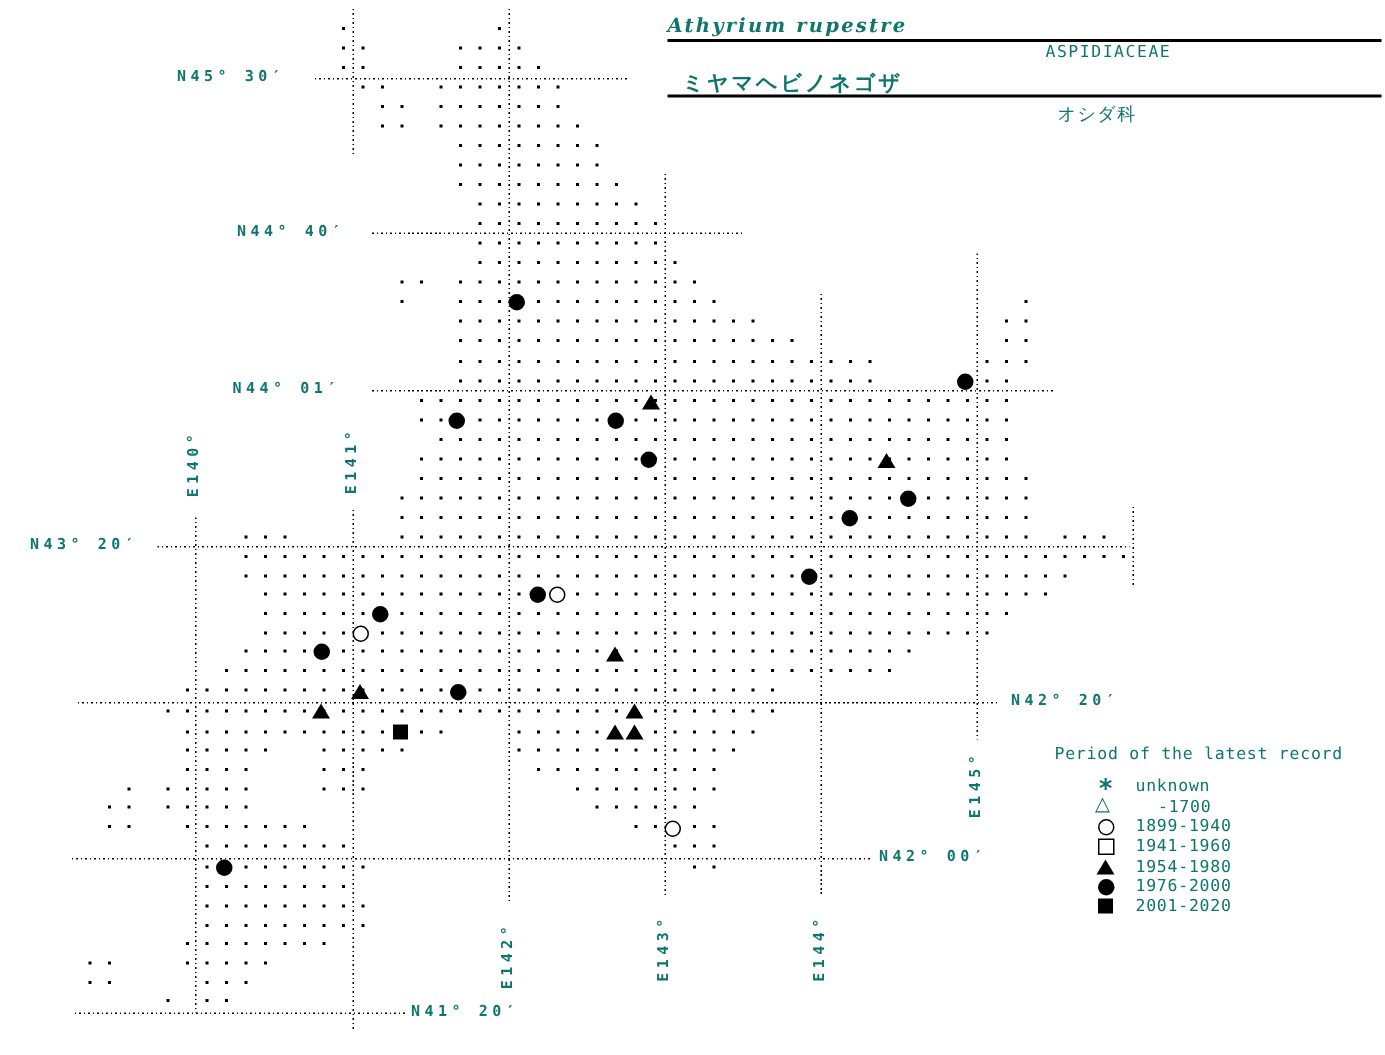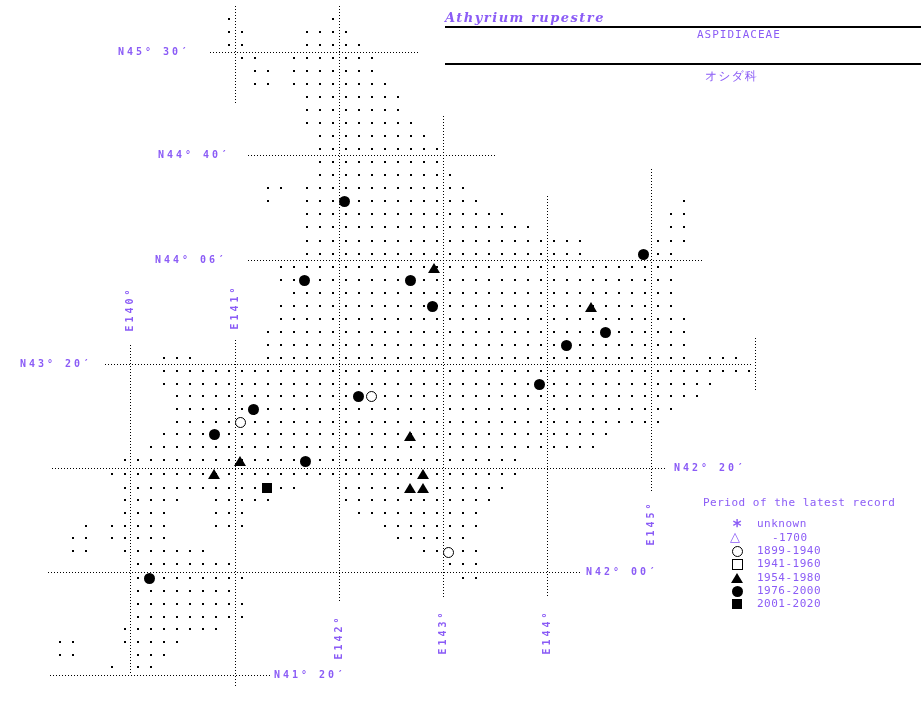--- a/index.html
+++ b/index.html
@@ -1,17 +1,17 @@
 <!DOCTYPE html>
 <html><head>
 <meta charset="utf-8">
 <style>
   html,body{margin:0;padding:0;background:#fff;}
   #stage{position:relative;width:923px;height:703px;background:#ffffff;overflow:hidden;
-         font-family:"DejaVu Sans Mono","Liberation Mono",monospace;color:#8b5cf6;}
+         font-family:"DejaVu Sans Mono","Liberation Mono",monospace;color:#0f766e;}
   .abs{position:absolute;}
   
   .latin-name{font-family:"DejaVu Serif","Liberation Serif",serif;font-style:italic;font-weight:bold;
               font-size:13px;letter-spacing:1.5px;white-space:nowrap;}
   .rule{height:2px;background:#000;}
   .family-latin{font-size:11px;letter-spacing:1px;white-space:nowrap;}
   .jp-name{font-family:"DejaVu Sans","Liberation Sans",sans-serif;font-weight:bold;
            font-size:14px;letter-spacing:2px;white-space:nowrap;}
   .jp-family{font-family:"DejaVu Sans","Liberation Sans",sans-serif;font-size:12px;letter-spacing:1px;white-space:nowrap;}
   
@@ -37,20 +37,21 @@
   .copyright{font-size:11.5px;white-space:nowrap;letter-spacing:0.5px;}
 </style>
 </head>
 <body>
 
 <div id="stage">
 
   <div class="abs latin-name" style="left:445px;top:10px;">Athyrium rupestre</div>
   <div class="abs rule" style="left:445px;top:26px;width:476px;"></div>
   <div class="abs family-latin" style="left:697px;top:28px;">ASPIDIACEAE</div>
+  <div class="abs jp-name" style="left:455px;top:47px;">ミヤマヘビノネゴザ</div>
   <div class="abs rule" style="left:445px;top:63px;width:476px;"></div>
   <div class="abs jp-family" style="left:705px;top:68px;">オシダ科</div>
 
   <div class="abs" id="map-canvas" style="left:0;top:0;width:923px;height:703px;">
       <div class="abs mesh-dot" style="left: 227.5px; top: 18px;"></div>
       <div class="abs mesh-dot" style="left: 331.5px; top: 18px;"></div>
       <div class="abs mesh-dot" style="left: 227.5px; top: 31px;"></div>
       <div class="abs mesh-dot" style="left: 240.5px; top: 31px;"></div>
       <div class="abs mesh-dot" style="left: 305.5px; top: 31px;"></div>
       <div class="abs mesh-dot" style="left: 318.5px; top: 31px;"></div>
@@ -1053,21 +1054,21 @@
       <div class="abs mesh-dot" style="left: 149.5px; top: 654px;"></div>
       <div class="abs mesh-dot" style="left: 162.5px; top: 654px;"></div>
       <div class="abs mesh-dot" style="left: 110.5px; top: 666px;"></div>
       <div class="abs mesh-dot" style="left: 136.5px; top: 666px;"></div>
       <div class="abs mesh-dot" style="left: 149.5px; top: 666px;"></div>
       <div class="abs grid-h" style="left: 210px; top: 52px; width: 208px;"></div>
       <div class="abs coord-label" style="left: 118px; top: 46px;">N45° 30′</div>
       <div class="abs grid-h" style="left: 248px; top: 155px; width: 247px;"></div>
       <div class="abs coord-label" style="left: 158px; top: 149px;">N44° 40′</div>
       <div class="abs grid-h" style="left: 248px; top: 260px; width: 455px;"></div>
-      <div class="abs coord-label" style="left: 155px; top: 254px;">N44° 06′</div>
+      <div class="abs coord-label" style="left: 155px; top: 254px;">N44° 01′</div>
       <div class="abs grid-h" style="left: 105px; top: 364px; width: 648px;"></div>
       <div class="abs coord-label" style="left: 20px; top: 358px;">N43° 20′</div>
       <div class="abs grid-h" style="left: 52px; top: 468px; width: 613px;"></div>
       <div class="abs coord-label" style="left: 674px; top: 462px;">N42° 20′</div>
       <div class="abs grid-h" style="left: 48px; top: 572px; width: 532px;"></div>
       <div class="abs coord-label" style="left: 586px; top: 566px;">N42° 00′</div>
       <div class="abs grid-h" style="left: 50px; top: 675px; width: 220px;"></div>
       <div class="abs coord-label" style="left: 274px; top: 669px;">N41° 20′</div>
       <div class="abs grid-v" style="left: 130px; top: 345px; height: 330px;"></div>
       <div class="abs coord-label vertical" style="left: 100px; top: 303px;">E140°</div>

